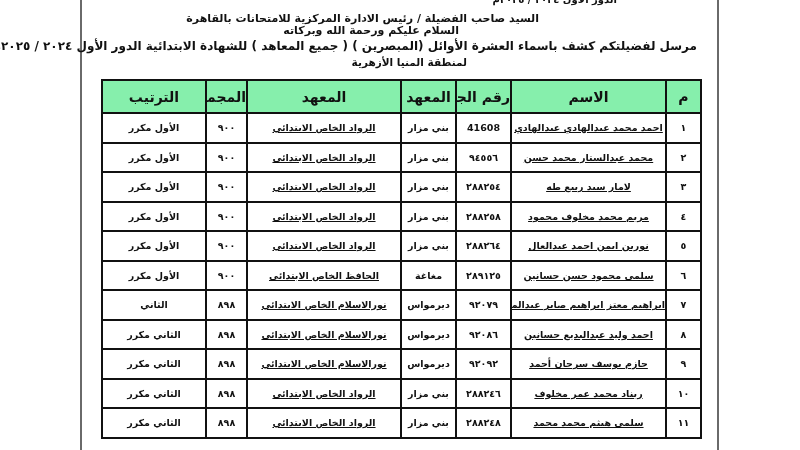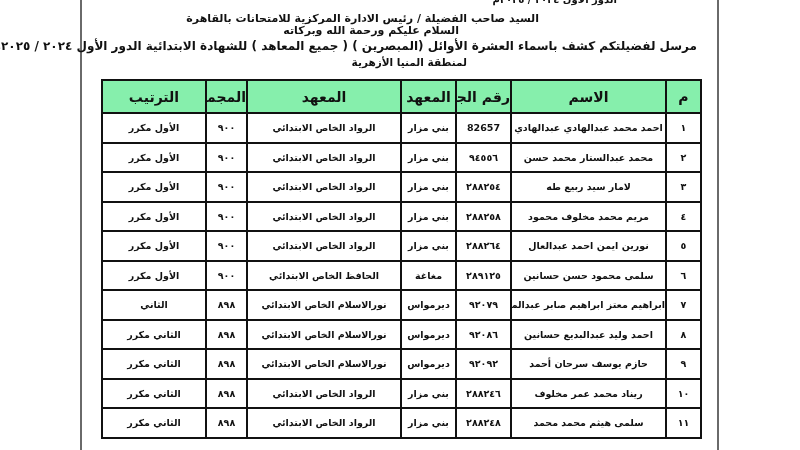--- a/index.html
+++ b/index.html
@@ -13,21 +13,21 @@
   .l1 { top:12px; right:178px; }
   .l2 { top:24px; right:258px;margin-left:48px; }
   .l3 { top:39px; right:20px; font-size:12px; }
   .l4 { top:55px; right:250px; font-size:10.5px; }
   table.results { position:absolute; left:101px; top:79px; width:599px; border-collapse:collapse; direction:rtl;
                   table-layout:fixed; }
   table.results th, table.results td { border:2px solid #111; font-weight:bold; font-size:9.5px; text-align:center;
                   padding:0; overflow:hidden; white-space:nowrap; }
   table.results th { background:#86efac; height:31px; font-size:14px; }
   table.results td { height:27.5px; background:#fff; }
-  td.name, td.school { text-align:right; padding-right:6px; }
+  td.name, td.school { text-align:right; padding-right:6px;text-decoration:underline; }
   th.school-h { text-align:right; padding-right:4px; }
 </style>
 </head>
 <body>
 
 <div class="page-border-left"></div>
 <div class="page-border-right"></div>
 
 <div class="letter">
   <div class="hline l0">الدور الأول ٢٠٢٤ / ٢٠٢٥م</div>
@@ -55,21 +55,21 @@
       <th>المعهد</th>
       <th class="school-h">المعهد</th>
       <th>المجموع</th>
       <th>الترتيب</th>
     </tr>
   </thead>
   <tbody id="rows">
       <tr>
         <td>١</td>
         <td class="name">احمد محمد عبدالهادي عبدالهادي</td>
-        <td>82657</td>
+        <td>41608</td>
         <td>بني مزار</td>
         <td class="school">الرواد الخاص الابتدائي</td>
         <td>٩٠٠</td>
         <td>الأول مكرر</td>
       </tr>
       <tr>
         <td>٢</td>
         <td class="name">محمد عبدالستار محمد حسن</td>
         <td>٩٤٥٥٦</td>
         <td>بني مزار</td>

